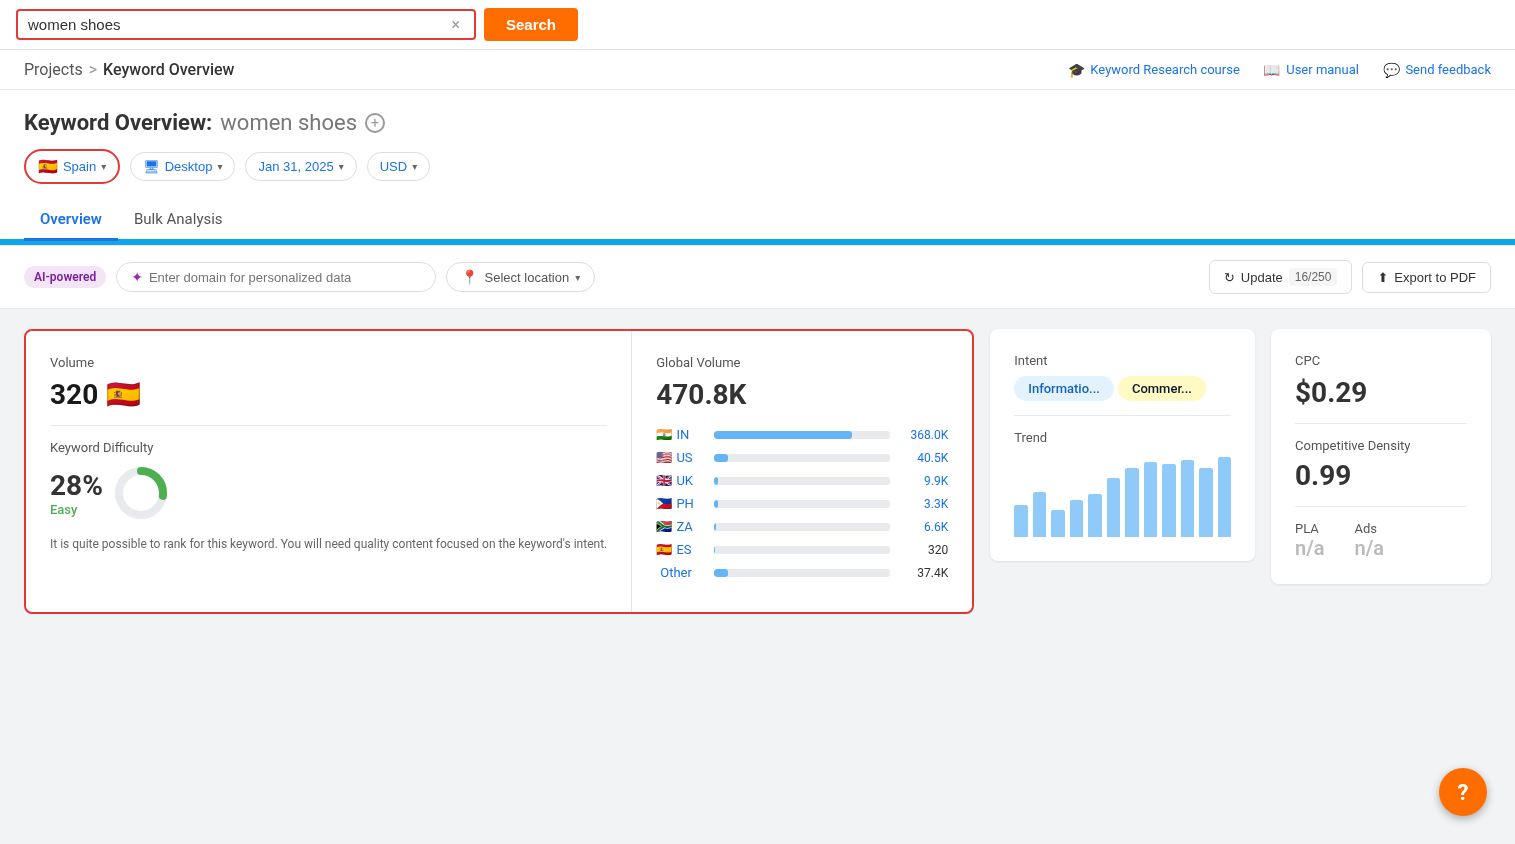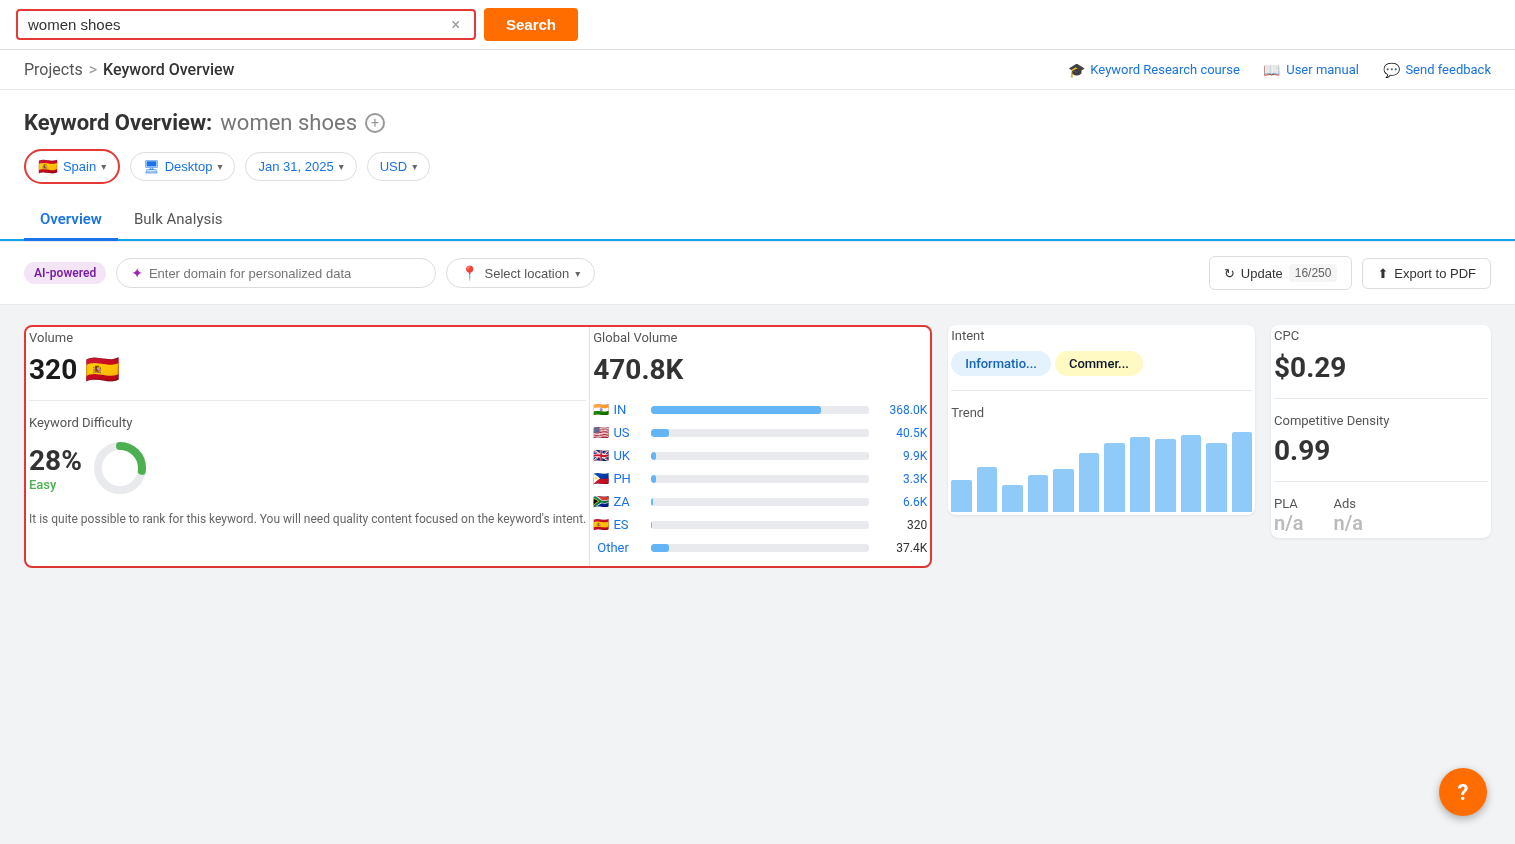--- a/index.html
+++ b/index.html
@@ -133,21 +133,21 @@
     .filter-btn.active-filter {
       border: 2px solid #e53935;
     }
     .flag { font-size: 16px; }
     .chevron { font-size: 10px; color: #666; }
 
     
     .tabs {
       display: flex;
       gap: 0;
-      border-bottom: 2px solid #0ea5e9;
+      border-bottom: 6px solid #0ea5e9;
       margin: 0 -24px;
       padding: 0 24px;
     }
     .tab {
       padding: 10px 16px;
       font-size: 15px;
       cursor: pointer;
       border-bottom: 3px solid transparent;
       margin-bottom: -2px;
       color: #555;
@@ -237,21 +237,21 @@
       border-radius: 6px;
       background: #fff;
       cursor: pointer;
       font-size: 13px;
       color: #333;
     }
 
     .card {
       background: #fff;
       border-radius: 8px;
-      padding: 3px;
+      padding: 24px;
       box-shadow: 0 1px 3px rgba(0,0,0,0.08);
     }
 
     .card-label {
       font-size: 13px;
       color: #555;
       margin-bottom: 8px;
     }
     .card-value {
       font-size: 28px;

